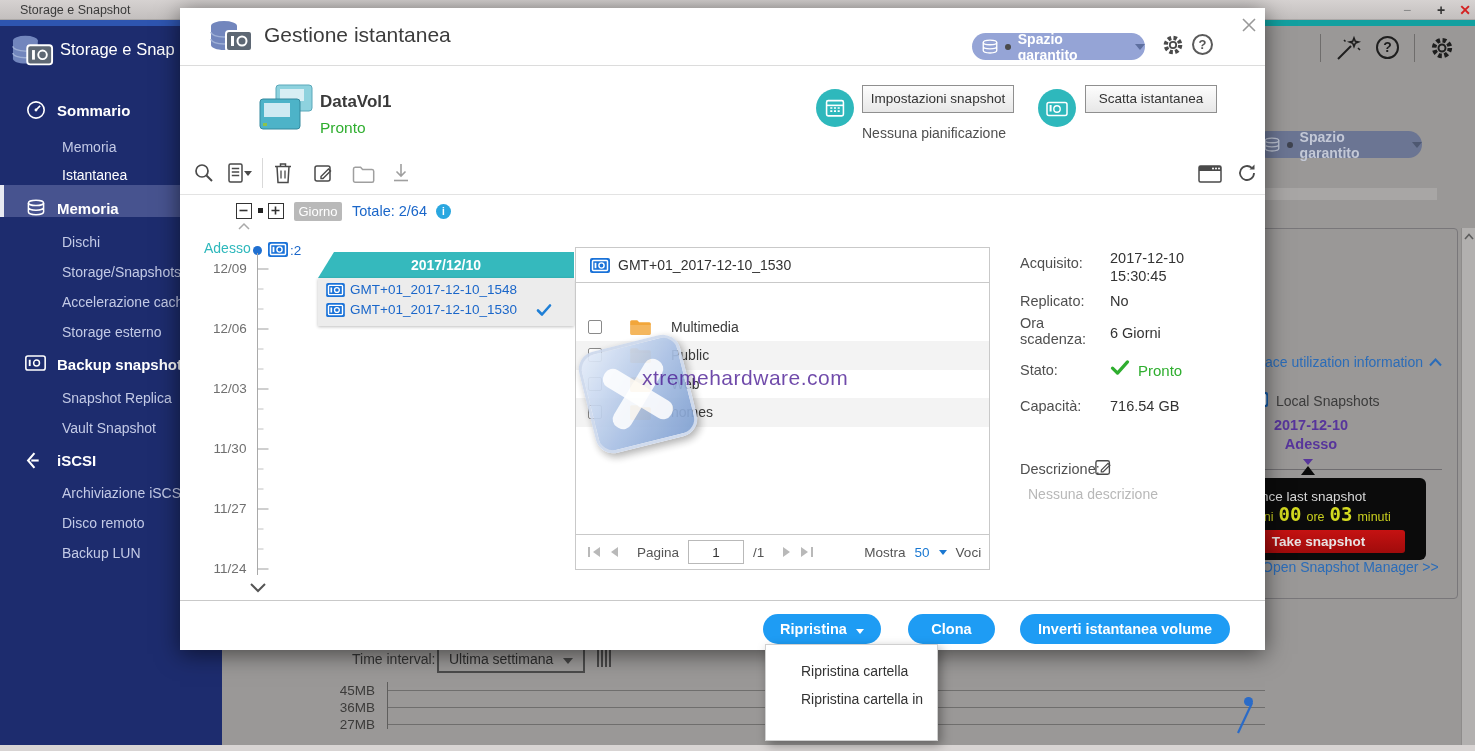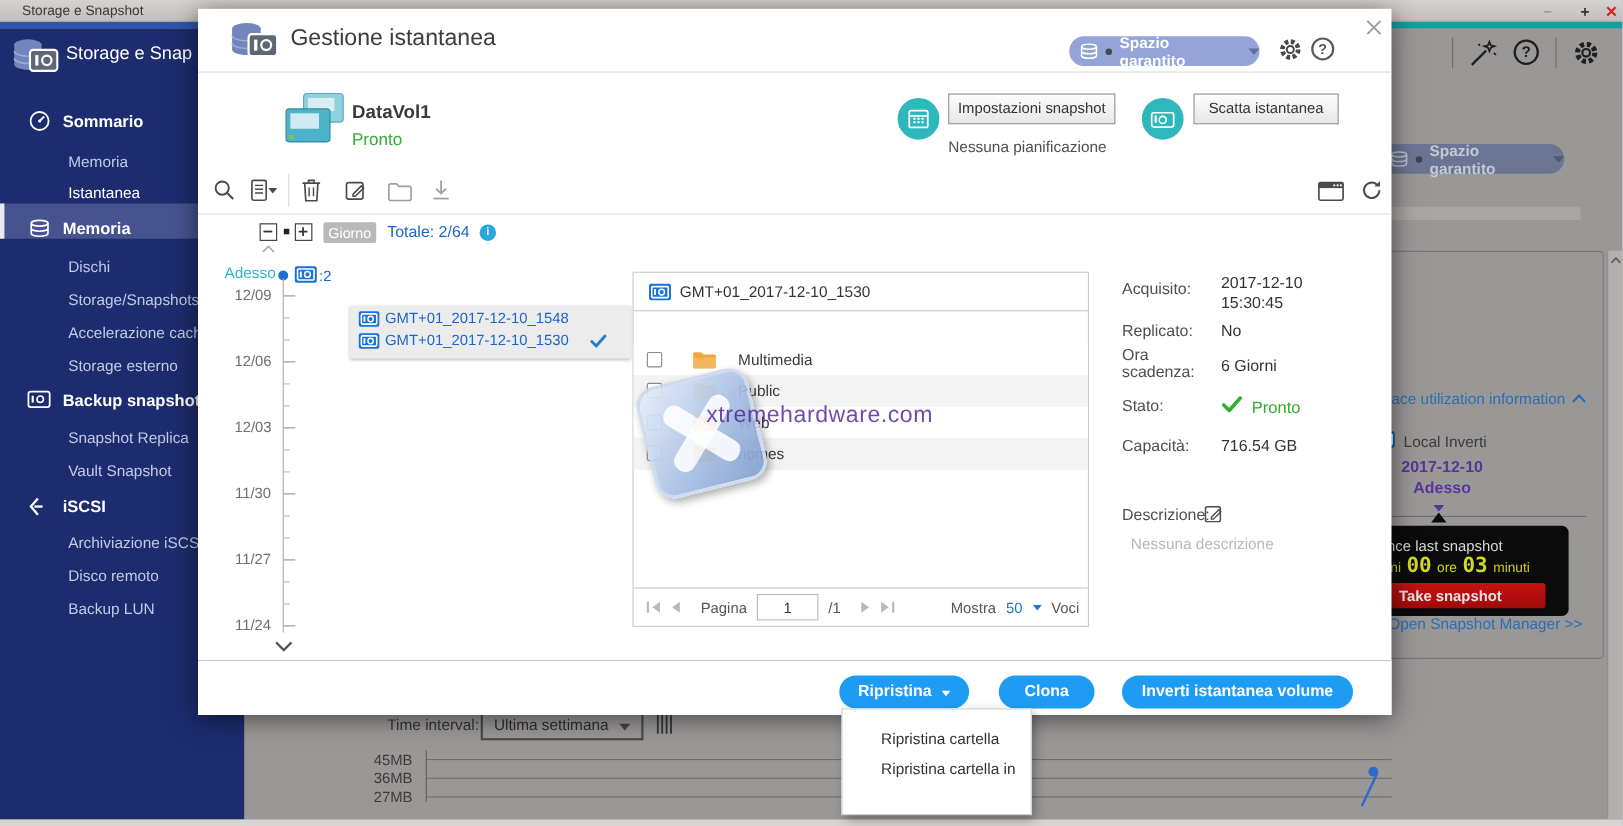--- a/index.html
+++ b/index.html
@@ -192,21 +192,21 @@
 <div class="p bgpanel" style="z-index:2"></div>
 <div class="p" style="left:1230px;top:354px;width:212px;z-index:2;display:flex;justify-content:flex-end;align-items:center;gap:6px">
   <span class="bluelink" style="white-space:nowrap">Space utilization information</span>
   <svg width="13" height="9" viewBox="0 0 13 9" style="color:#2b6cb8">
       <polyline points="1,7.5 6.5,1.5 12,7.5" fill="none" stroke="currentColor" stroke-width="2"></polyline>
     </svg>
 </div>
 <svg class="p" style="left:1248px;top:392px;z-index:2;color:#145ba8" width="20" height="15" viewBox="0 0 20 15">
     <use href="#cam"></use>
   </svg>
-<div class="p" style="left:1276px;top:393px;z-index:2;font-size:14px;color:#3b3b3b">Local Inverti</div>
+<div class="p" style="left:1276px;top:393px;z-index:2;font-size:14px;color:#3b3b3b">Local Snapshots</div>
 <div class="p purple" style="left:1256px;top:417px;width:110px;z-index:2">2017-12-10</div>
 <div class="p purple" style="left:1256px;top:436px;width:110px;z-index:2">Adesso</div>
 <div class="p" style="left:1303px;top:459px;z-index:2;width:0;height:0;border-left:5px solid transparent;border-right:5px solid transparent;border-top:6px solid #57359b"></div>
 <div class="p" style="left:1252px;top:469px;width:190px;height:1px;background:#6f6d70;z-index:2"></div>
 <div class="p tt-ptr" style="z-index:2"></div>
 <div class="p tooltip" style="z-index:2">
   <div class="p" style="left:69px;top:11px;font-size:13.5px;color:#d8d8d8;white-space:nowrap">Since last snapshot</div>
   <div class="p" style="left:63px;top:27px;display:flex;align-items:baseline;gap:5px;white-space:nowrap">
     <span class="ylab">giorni</span>
     <span class="ynum">00</span>
@@ -371,20 +371,21 @@
   <div class="p tl-label" style="left:28px;top:253px">12/09</div>
   <div class="p tl-label" style="left:28px;top:313px">12/06</div>
   <div class="p tl-label" style="left:28px;top:373px">12/03</div>
   <div class="p tl-label" style="left:28px;top:433px">11/30</div>
   <div class="p tl-label" style="left:28px;top:493px">11/27</div>
   <div class="p tl-label" style="left:28px;top:553px">11/24</div>
   <svg class="p" style="left:70px;top:575px" width="16" height="9" viewBox="0 0 16 9">
       <polyline points="1,1 8,8 15,1" fill="none" stroke="#555" stroke-width="2"></polyline>
     </svg>
 
+  <div class="p card-head">2017/12/10</div>
   <div class="p card-body">
     <div style="position:absolute;left:8px;top:4px;display:flex;align-items:center;gap:5px">
       <svg width="19" height="14" viewBox="0 0 20 15" style="color:#1a72d8">
           <use href="#cam"></use>
         </svg>
       <span class="snaplink">GMT+01_2017-12-10_1548</span>
     </div>
     <div style="position:absolute;left:8px;top:24px;display:flex;align-items:center;gap:5px">
       <svg width="19" height="14" viewBox="0 0 20 15" style="color:#1a72d8">
           <use href="#cam"></use>

